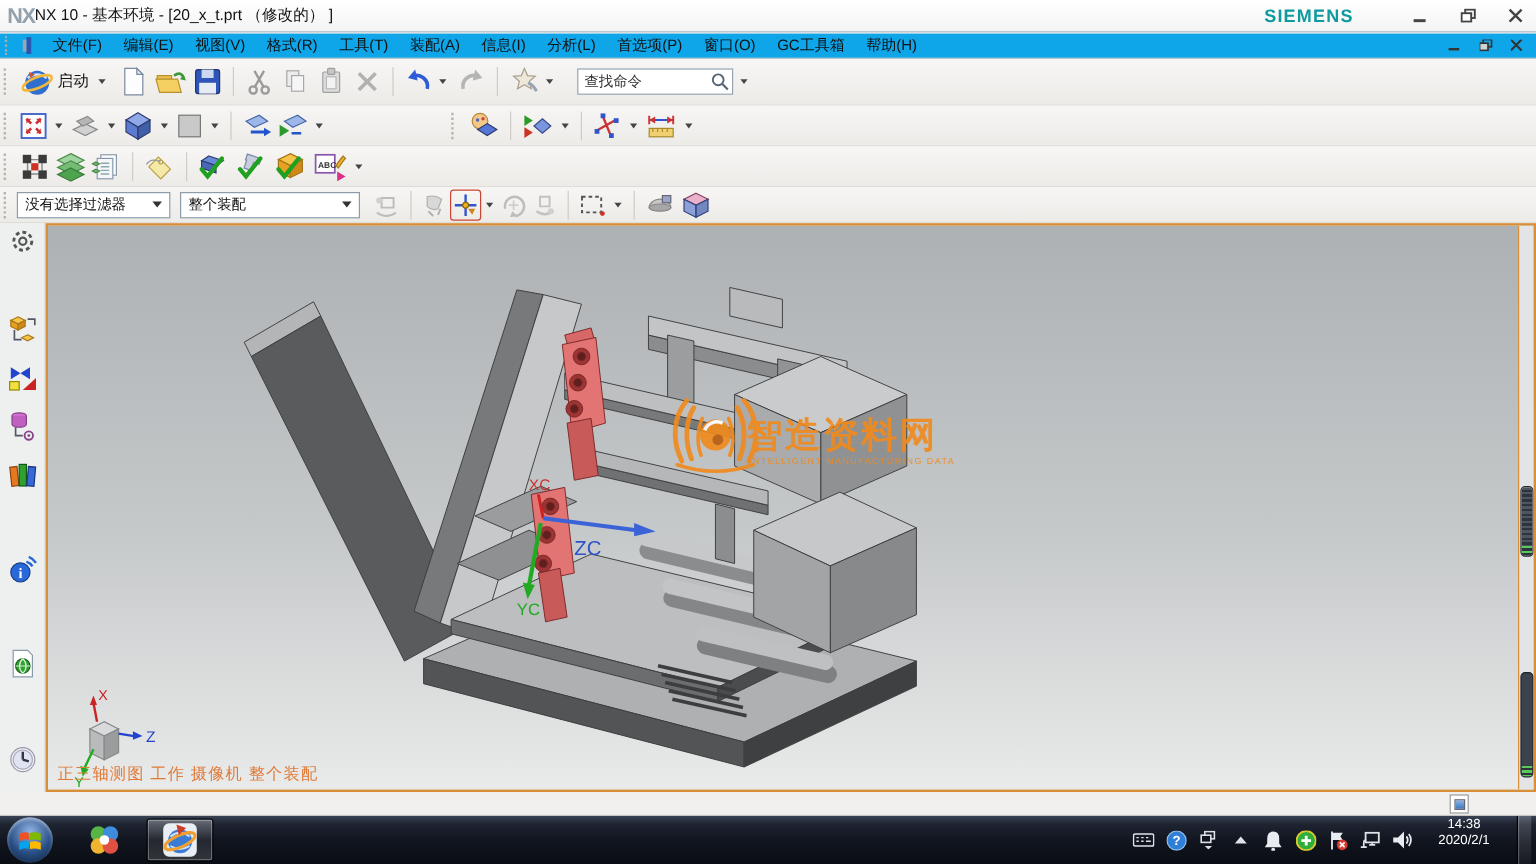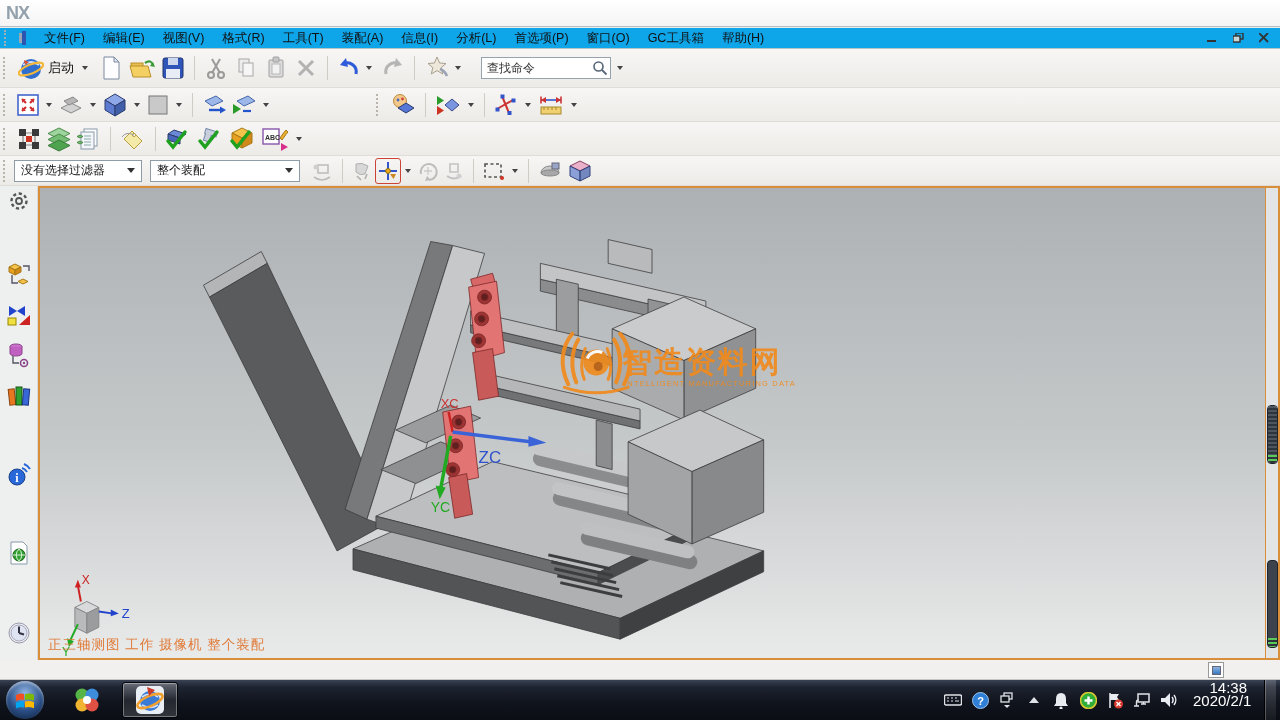--- a/index.html
+++ b/index.html
@@ -79,35 +79,55 @@
   .taskbar { position:absolute; left:0; top:680px; width:1280px; height:40px;
              background:linear-gradient(#394254 0%,#1d2330 18%,#10141d 55%,#0a0d14 100%); display:flex; align-items:center; }
   .orb { width:38px; height:38px; margin:0 8px 0 6px; border-radius:50%;
          background:radial-gradient(circle at 50% 32%, #8fb4e4 0%, #2a4f86 55%, #0c1c34 100%);
          display:flex; align-items:center; justify-content:center; box-shadow:inset 0 2px 3px rgba(255,255,255,.5); }
   .taskapp { width:46px; height:36px; display:flex; align-items:center; justify-content:center; border-radius:3px; margin-left:12px; }
   .taskapp.active { width:56px; background:linear-gradient(rgba(255,255,255,.30),rgba(255,255,255,.08) 50%,rgba(255,255,255,.16));
                     border:1px solid #05070b; box-shadow:inset 0 0 0 1px rgba(255,255,255,.35); }
   .tray { margin-left:auto; display:flex; align-items:center; gap:9px; padding-right:4px; }
   .trayicon { width:18px; height:18px; display:flex; align-items:center; justify-content:center; }
-  .clock { color:#fff; font-size:15px; text-align:right; line-height:13px; margin:0 8px 12px 6px; width:54px; }
+  .clock { color:#fff; font-size:11px; text-align:center; line-height:13px; margin:0 8px 12px 6px; width:54px; }
   .showdesk { width:12px; height:40px; background:linear-gradient(rgba(255,255,255,.18),rgba(255,255,255,.05));
               border-left:1px solid #000; box-shadow:inset 1px 0 0 rgba(255,255,255,.25); }
 </style>
 </head>
 <body>
 
 <svg width="0" height="0" style="position:absolute">
     <defs>
   <path id="chk" d="M4,15 l5,6 l12,-15" stroke="#1fa01f" stroke-width="3.5" fill="none" stroke-linecap="round"></path>
 </defs>
   </svg>
 
 <div class="titlebar">
   <span class="nx-logo">NX</span>
+  <span class="title-text">NX 10 - 基本环境 - [20_x_t.prt （修改的） ]</span>
+  <div class="titlebar-right">
+    <span class="brand">SIEMENS</span>
+    <span class="winbtn">
+        <svg width="12" height="12">
+          <rect x="1" y="9" width="10" height="2.5" fill="#444"></rect>
+        </svg>
+      </span>
+    <span class="winbtn">
+        <svg width="13" height="12">
+          <rect x="4" y="1" width="8" height="7" fill="none" stroke="#444" stroke-width="1.6"></rect>
+          <rect x="1" y="4" width="8" height="7" fill="#fff" stroke="#444" stroke-width="1.6"></rect>
+        </svg>
+      </span>
+    <span class="winbtn">
+        <svg width="12" height="12">
+          <path d="M1,1 L11,11 M11,1 L1,11" stroke="#444" stroke-width="2"></path>
+        </svg>
+      </span>
+  </div>
 </div>
 
 <div class="menubar">
   <span class="menu-grip"></span>
   <svg width="14" height="16" style="margin:0 4px">
       <rect x="5" y="1" width="4" height="14" fill="#2b55b0"></rect>
       <rect x="2" y="3" width="3" height="10" fill="#9aa6b4"></rect>
     </svg>
   <span class="mi">文件(F)</span>
   <span class="mi">编辑(E)</span>

